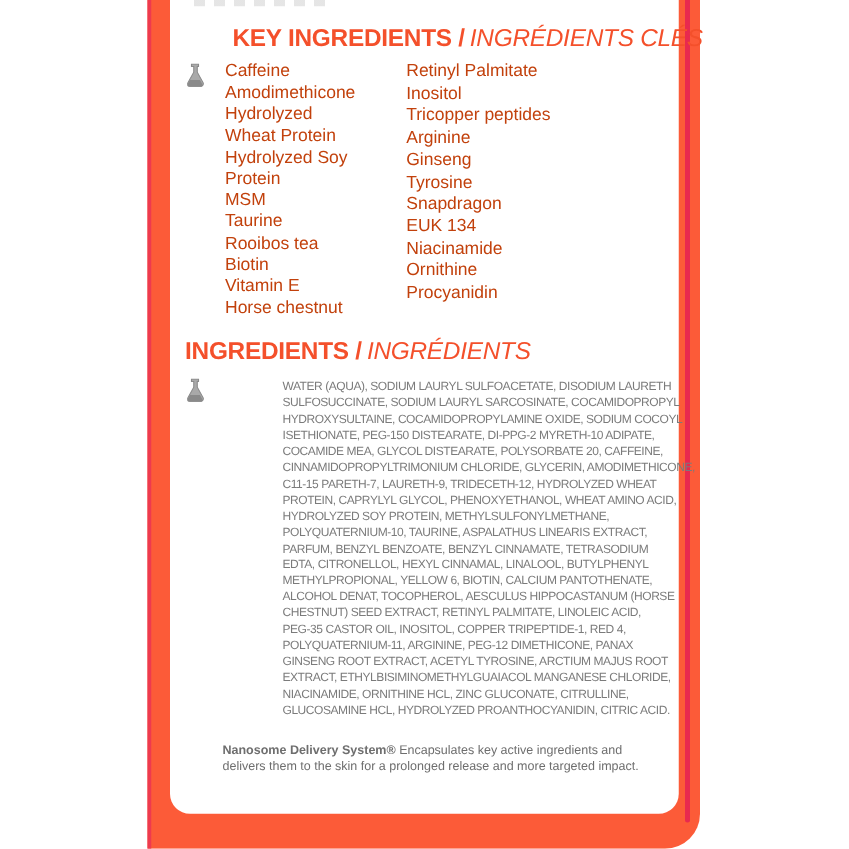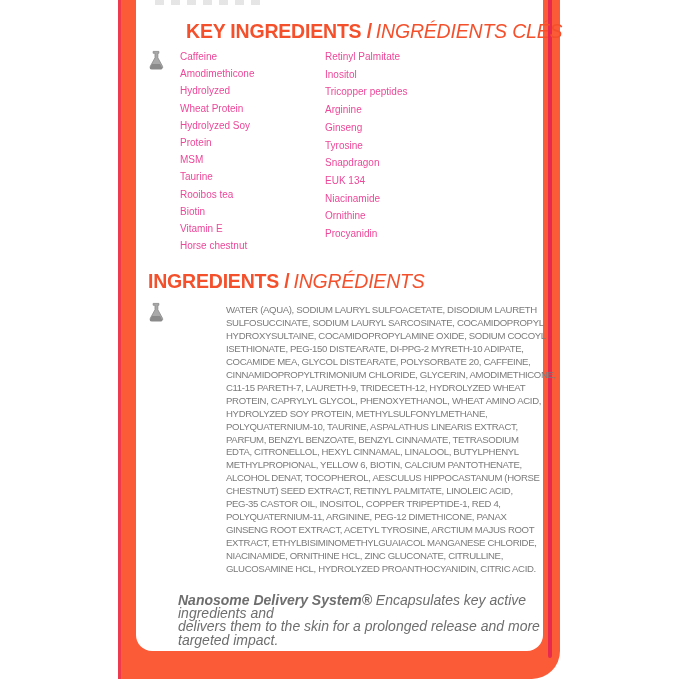--- a/index.html
+++ b/index.html
@@ -24,31 +24,31 @@
                  background:repeating-linear-gradient(90deg,#cccccc 0 9px, rgba(255,255,255,0) 9px 16px);
                  opacity:.5; }
 
   .sec-title { position:absolute; left:12px; white-space:nowrap;
                font-size:19.5px; letter-spacing:-0.2px; color:#F4502B; }
   .sec-title .b { font-weight:bold; }
   .sec-title .i { font-style:italic; font-weight:normal; margin-left:4px; }
 
   .flask { position:absolute; width:20px; height:22px; }
 
-  .kcol { position:absolute; top:48px; font-size:10px; line-height:17.2px;
-          color:#ec4899; white-space:pre-line; }
+  .kcol { position:absolute; top:48px; font-size:14px; line-height:17.2px;
+          color:#c2410c; white-space:pre-line; }
   .kcol.left  { left:44px;  width:140px; }
   .kcol.right { left:189px; width:170px; line-height:17.7px; }
 
   .para { position:absolute; left:42px; top:304px; width:380px;
           font-size:9.6px; line-height:12.95px; letter-spacing:-0.35px;
           color:#7b7b7b; white-space:pre-line;margin-left:48px; }
 
   .note { position:absolute; left:42px; top:594px; width:380px;
-          font-size:14px; line-height:13.2px; color:#6e6e6e; font-style:italic; }
+          font-size:10px; line-height:13.2px; color:#6e6e6e; }
   .note .nb { font-weight:bold; }
   .note .pre { white-space:pre-line; }
 </style>
 </head>
 <body>
 
 <div class="stage">
 
   <div class="bottle"></div>
   <div class="edge-left"></div>

